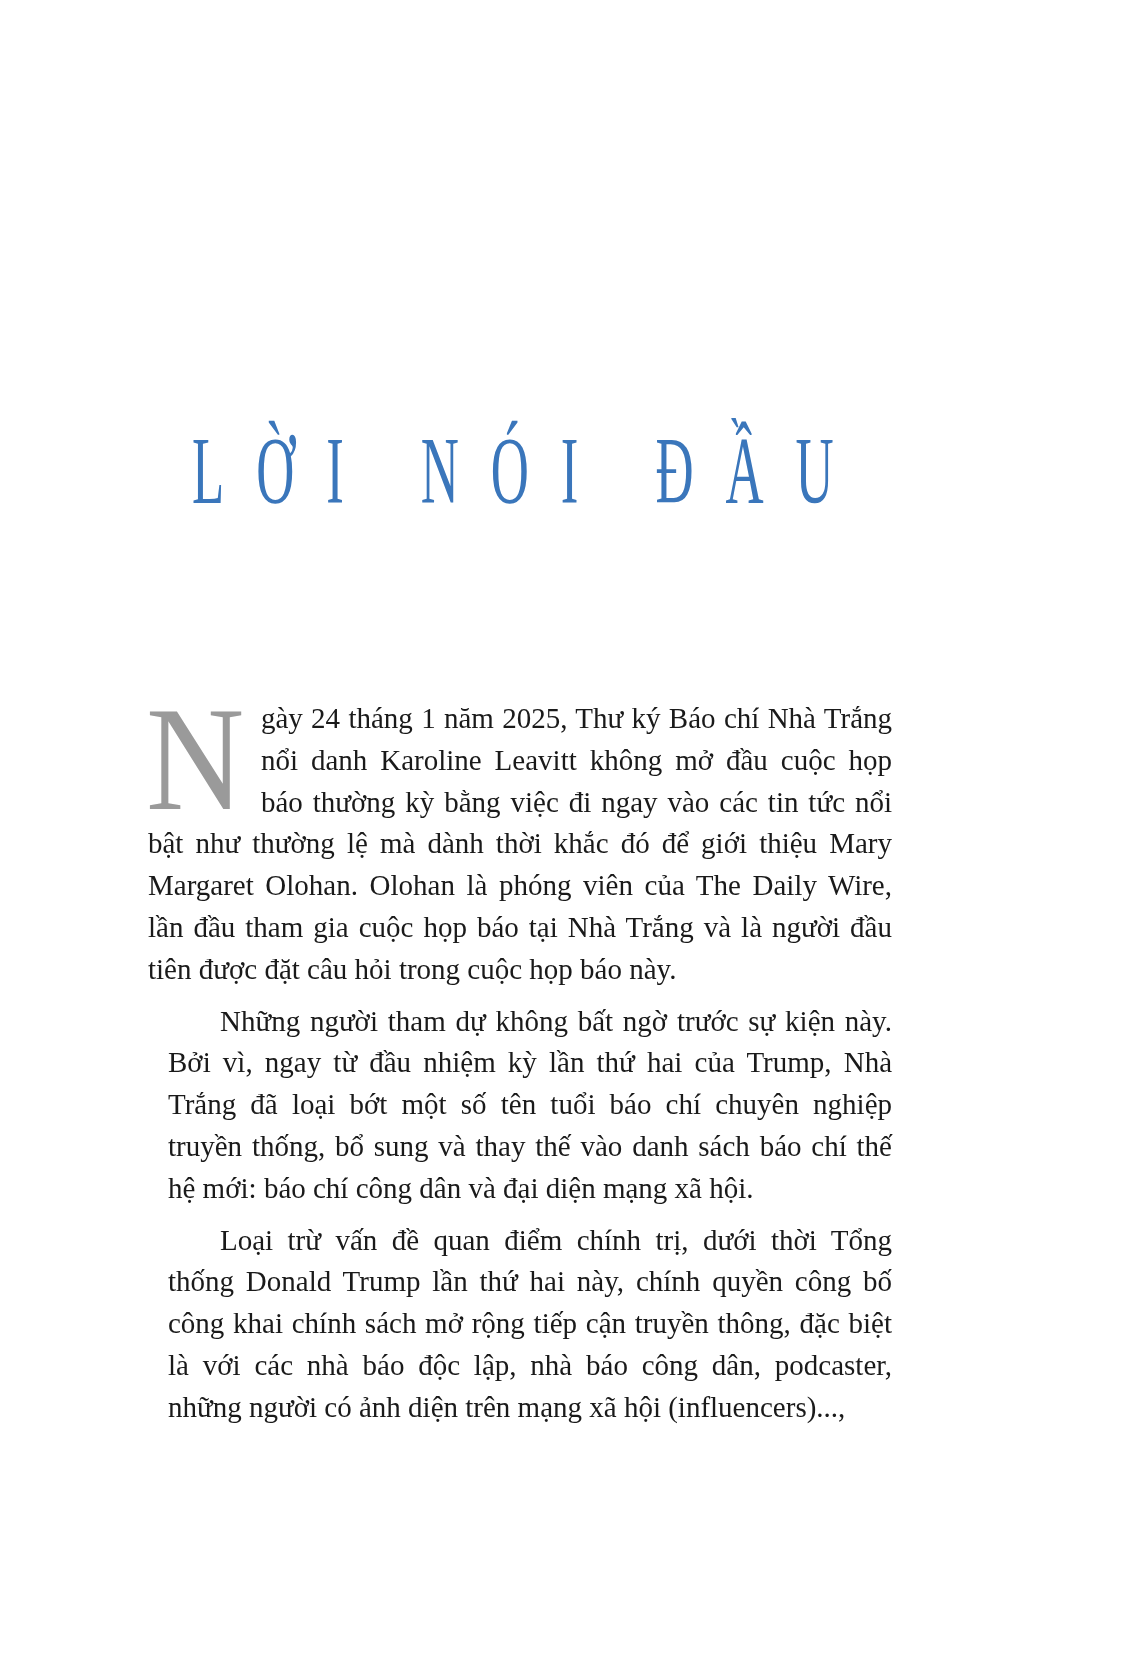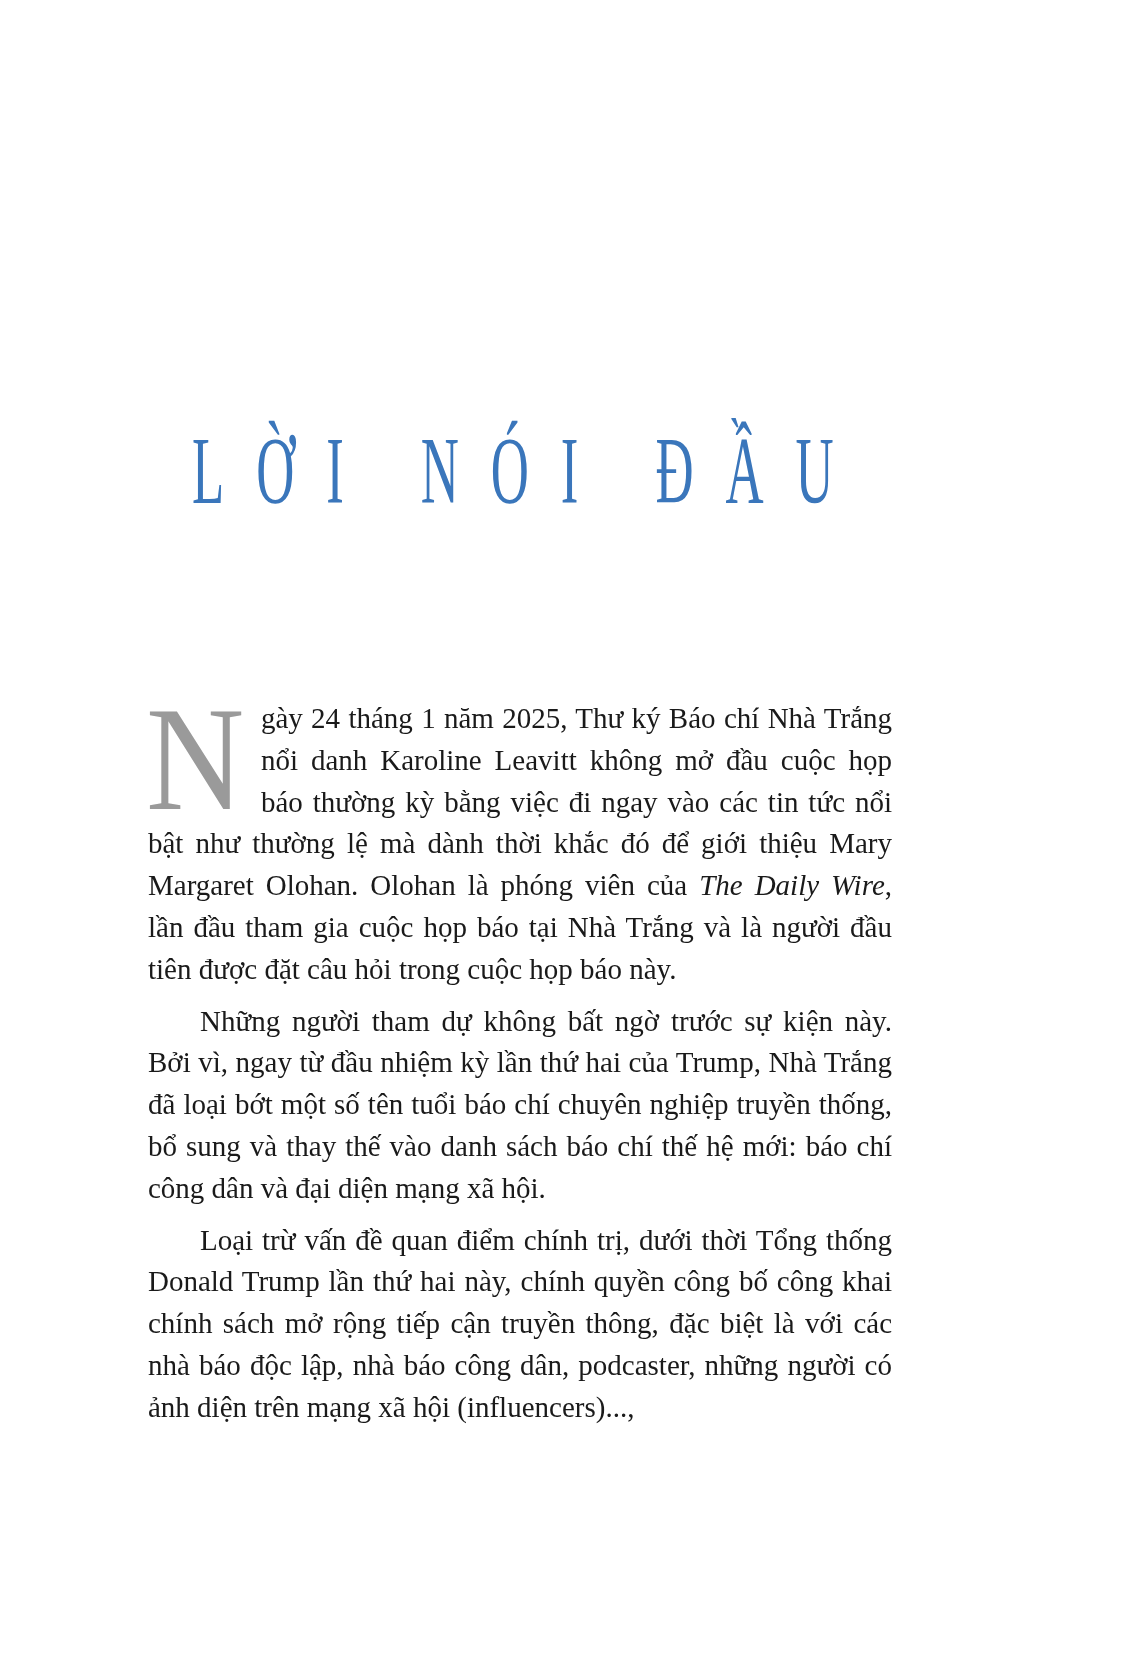--- a/index.html
+++ b/index.html
@@ -26,33 +26,33 @@
     position: absolute;
     left: 148px; top: 698px;
     width: 744px;
     font-family: "Liberation Serif", "DejaVu Serif", serif;
     font-size: 29px;
     line-height: 41.8px;
     color: #1a1a1a;
     text-align: justify;
   }
   .para { margin: 0 0 10px 0; }
-  .para.indent { text-indent: 52px; }
+  .para.indent { text-indent: 52px; margin-left: 20px; }
   .dropcap {
     float: left;
     font-family: "Liberation Serif", "DejaVu Serif", serif;
     font-size: 148px;
     line-height: 110px;
     color: #9a9a9a;
     margin: 6px 8px 0 -2px;
     height: 118px;
     transform: scaleX(0.92);
     transform-origin: left top;
   }
-  .ital { font-style: italic; }
+  .ital { }
 </style>
 </head>
 <body>
 
 <div class="page">
   <h1 class="title">LỜI NÓI ĐẦU</h1>
 
   <div class="body-text">
     <p class="para">
       <span class="dropcap">N</span><span>gày 24 tháng 1 năm 2025, Thư ký Báo chí Nhà Trắng nổi danh Karoline Leavitt không mở đầu cuộc họp báo thường kỳ bằng việc đi ngay vào các tin tức nổi bật như thường lệ mà dành thời khắc đó để giới thiệu Mary Margaret Olohan. Olohan là phóng viên của </span><span class="ital">The Daily Wire</span><span>, lần đầu tham gia cuộc họp báo tại Nhà Trắng và là người đầu tiên được đặt câu hỏi trong cuộc họp báo này.</span>

